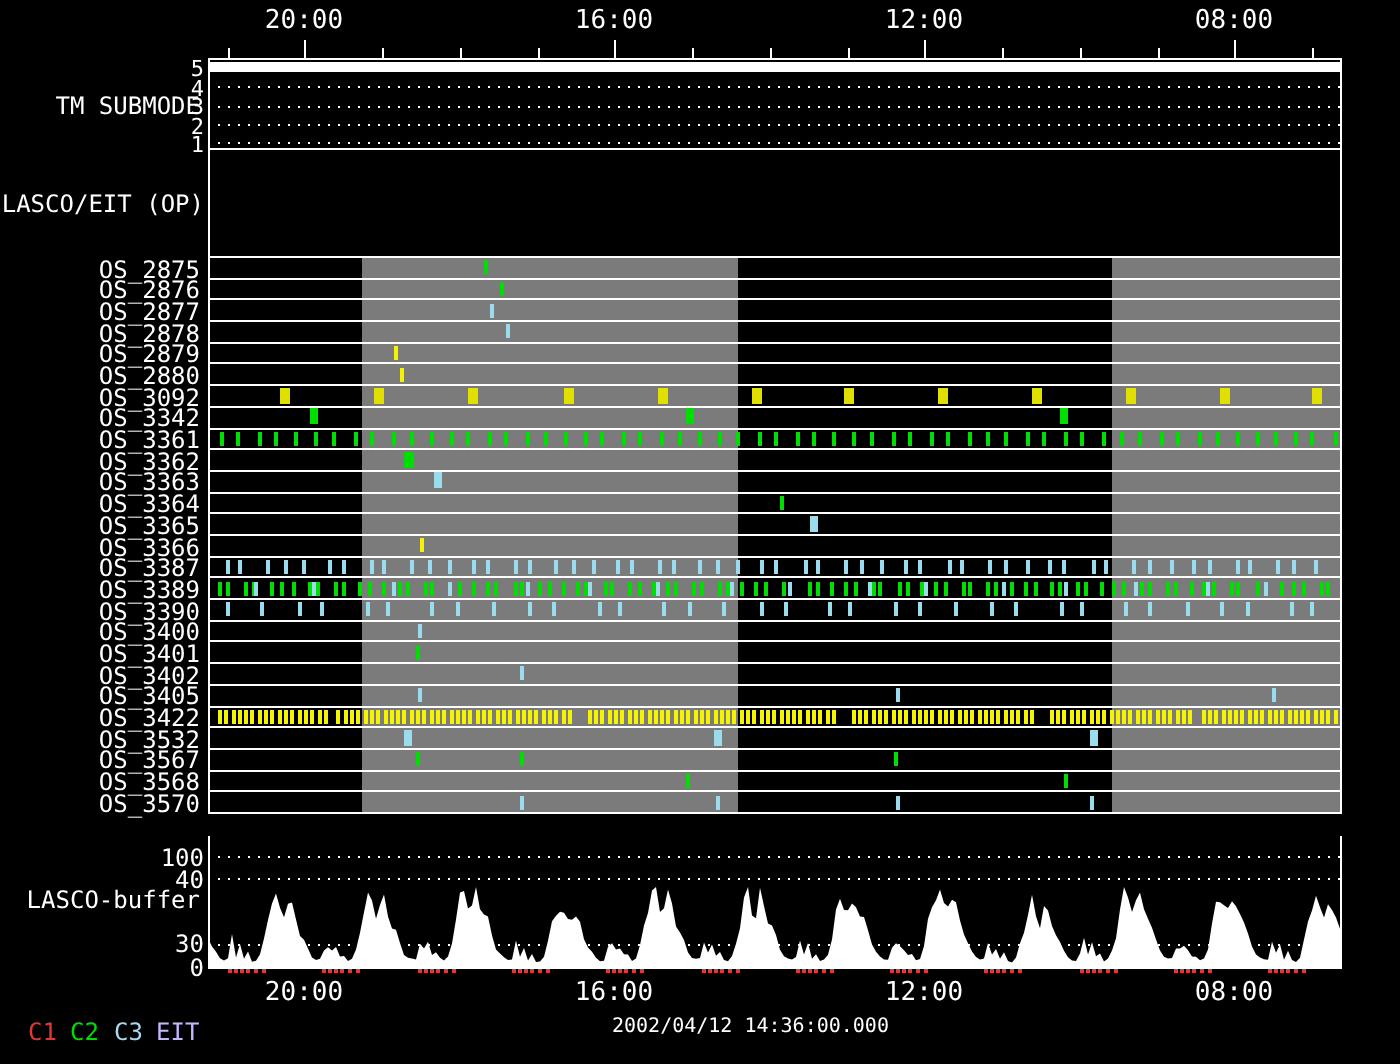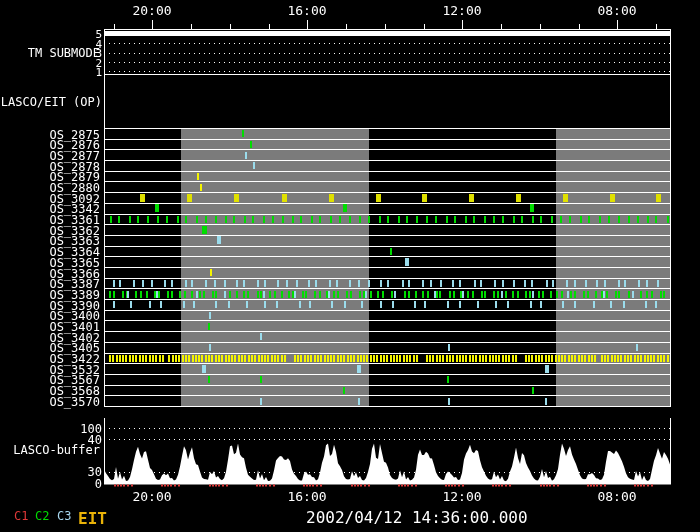--- a/index.html
+++ b/index.html
@@ -18,26 +18,26 @@
   .c{text-align:center;}
   #bufsvg{position:absolute;}
 </style>
 </head>
 <body>
 
 <div id="screen">
   <div class="lbl r" id="tm-label" style="left:0;top:46px;width:100px;font-size:12px;">TM SUBMODE</div>
   <div class="lbl r" id="op-label" style="left:0;top:95px;width:102px;font-size:12px;">LASCO/EIT (OP)</div>
   <div class="lbl r" id="buffer-label" style="left:0;top:443px;width:100px;font-size:12px;">LASCO-buffer</div>
-  <div class="lbl" id="date-label" style="left:306px;top:508px;font-size:16px;">2002/04/12 14:36:00.000</div>
+  <div class="lbl" id="date-label" style="left:306px;top:508px;font-size:10px;">2002/04/12 14:36:00.000</div>
   <div id="legend">
       <div class="lbl" style="left: 14px; top: 509px; font-size: 12px; color: rgb(224, 56, 56);">C1</div>
       <div class="lbl" style="left: 35px; top: 509px; font-size: 12px; color: rgb(0, 221, 0);">C2</div>
       <div class="lbl" style="left: 57px; top: 509px; font-size: 12px; color: rgb(168, 216, 240);">C3</div>
-      <div class="lbl" style="left: 78px; top: 509px; font-size: 16px; color: #eab308; font-weight: bold;">EIT</div>
+      <div class="lbl" style="left: 78px; top: 509px; font-size: 12px; color: #c4b5fd;">EIT</div>
     </div>
   <div id="gen">
       <div class="lbl c" style="left: 122px; top: 3px; width: 60px; font-size: 13px;">20:00</div>
       <div class="lbl c" style="left: 277px; top: 3px; width: 60px; font-size: 13px;">16:00</div>
       <div class="lbl c" style="left: 432px; top: 3px; width: 60px; font-size: 13px;">12:00</div>
       <div class="lbl c" style="left: 587px; top: 3px; width: 60px; font-size: 13px;">08:00</div>
       <div class="tick" style="left: 114px; top: 24px; height: 5px;"></div>
       <div class="tick" style="left: 152px; top: 20px; height: 9px;"></div>
       <div class="tick" style="left: 191px; top: 24px; height: 5px;"></div>
       <div class="tick" style="left: 230px; top: 24px; height: 5px;"></div>

